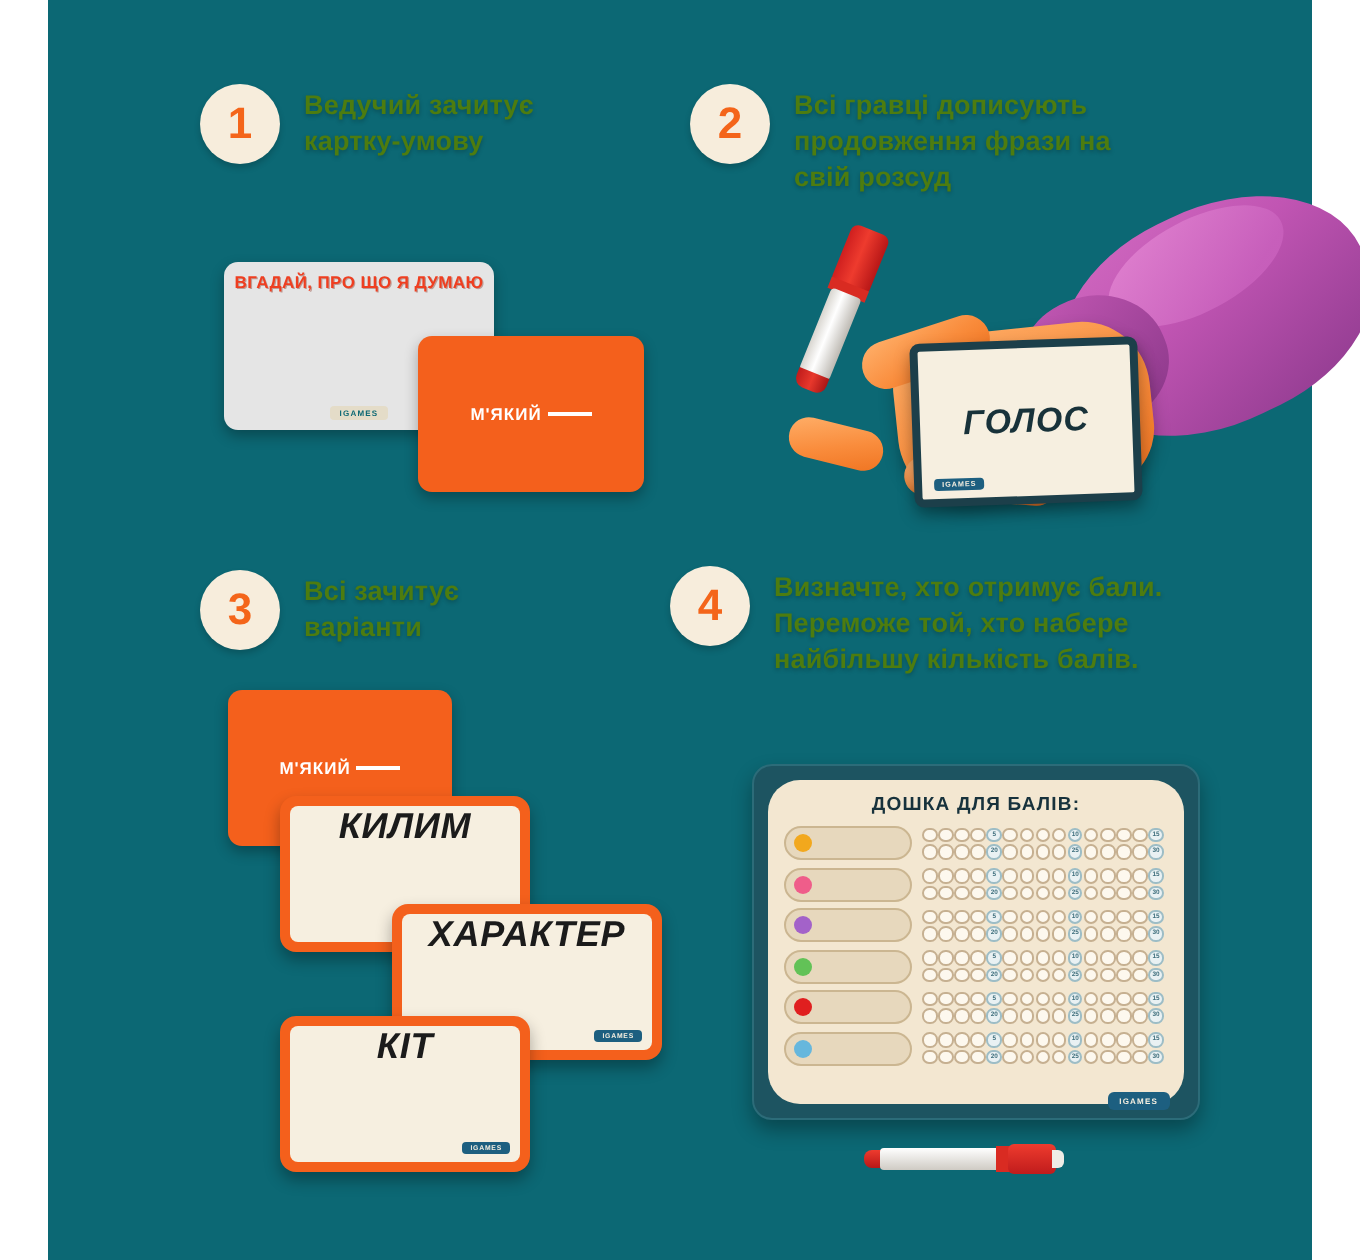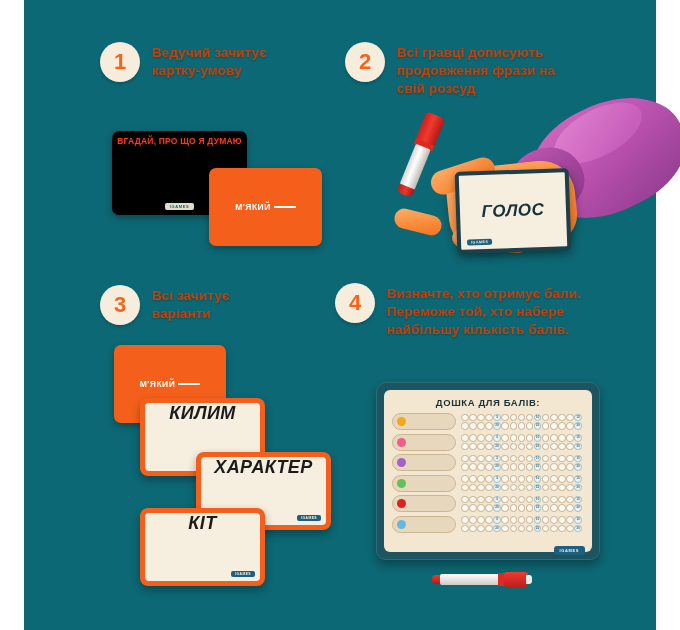--- a/index.html
+++ b/index.html
@@ -17,32 +17,32 @@
   
   .step{position:absolute;display:flex;align-items:flex-start;gap:12px;}
   .badge{
     width:40px;height:40px;border-radius:50%;
     background:#f7eddc;flex:0 0 40px;
     display:flex;align-items:center;justify-content:center;
     color:#f4651a;font-size:22px;font-weight:bold;line-height:1;
     box-shadow:0 2px 3px rgba(0,0,0,.18);
   }
   .step-text{
-    color:#c2410c;font-size:13.5px;font-weight:bold;line-height:1.33;
+    color:#4d7c0f;font-size:13.5px;font-weight:bold;line-height:1.33;
     letter-spacing:.1px;padding-top:2px;
     text-shadow:0 1px 2px rgba(0,0,0,.25);
   }
   #step1{left:100px;top:42px;width:210px;}
   #step2{left:345px;top:42px;width:230px;}
   #step3{left:100px;top:285px;width:190px;}
   #step4{left:335px;top:283px;width:265px;}
 
   
   .card{position:absolute;border-radius:7px;box-shadow:0 3px 7px rgba(0,0,0,.30);}
-  .card-cream{background:#000000;gap:48px;}
+  .card-cream{background:#e5e5e5;gap:48px;}
   .card-orange{background:#f4601c;margin-left:19px;}
 
   
   #c1-cream{left:112px;top:131px;width:135px;height:84px;
     display:flex;flex-direction:column;align-items:center;justify-content:center;}
   #c1-title{
     color:#ef3e20;font-size:8.5px;font-weight:bold;text-align:center;
     line-height:1.18;letter-spacing:.2px;
     text-shadow:.6px .6px 0 rgba(120,20,0,.35);
   }
@@ -151,21 +151,21 @@
   #w-harakter{left:196px;top:452px;width:125px;height:68px;}
   #w-kit{left:140px;top:508px;width:115px;height:68px;}
 
   
   #board{
     position:absolute;left:376px;top:382px;width:224px;height:178px;
     background:#1d5461;border:1px solid #2c6c79;border-radius:10px;
     box-shadow:0 5px 10px rgba(0,0,0,.32);padding:7px;box-sizing:border-box;
   }
   #board-inner{
-    width:100%;height:100%;background:#f3e7d1;border-radius:6px;
+    width:100%;height:100%;background:#f3e7d1;border-radius:16px;
     box-sizing:border-box;padding:7px 8px 6px 8px;position:relative;
   }
   #board-title{
     text-align:center;color:#17323c;font-size:9.5px;font-weight:bold;
     letter-spacing:.6px;margin-bottom:5px;
   }
   .brow{display:flex;align-items:center;margin-bottom:3.5px;}
   .pill{
     width:64px;height:17px;border-radius:9px;background:#e7d8bd;
     border:1px solid #cbb691;display:flex;align-items:center;

